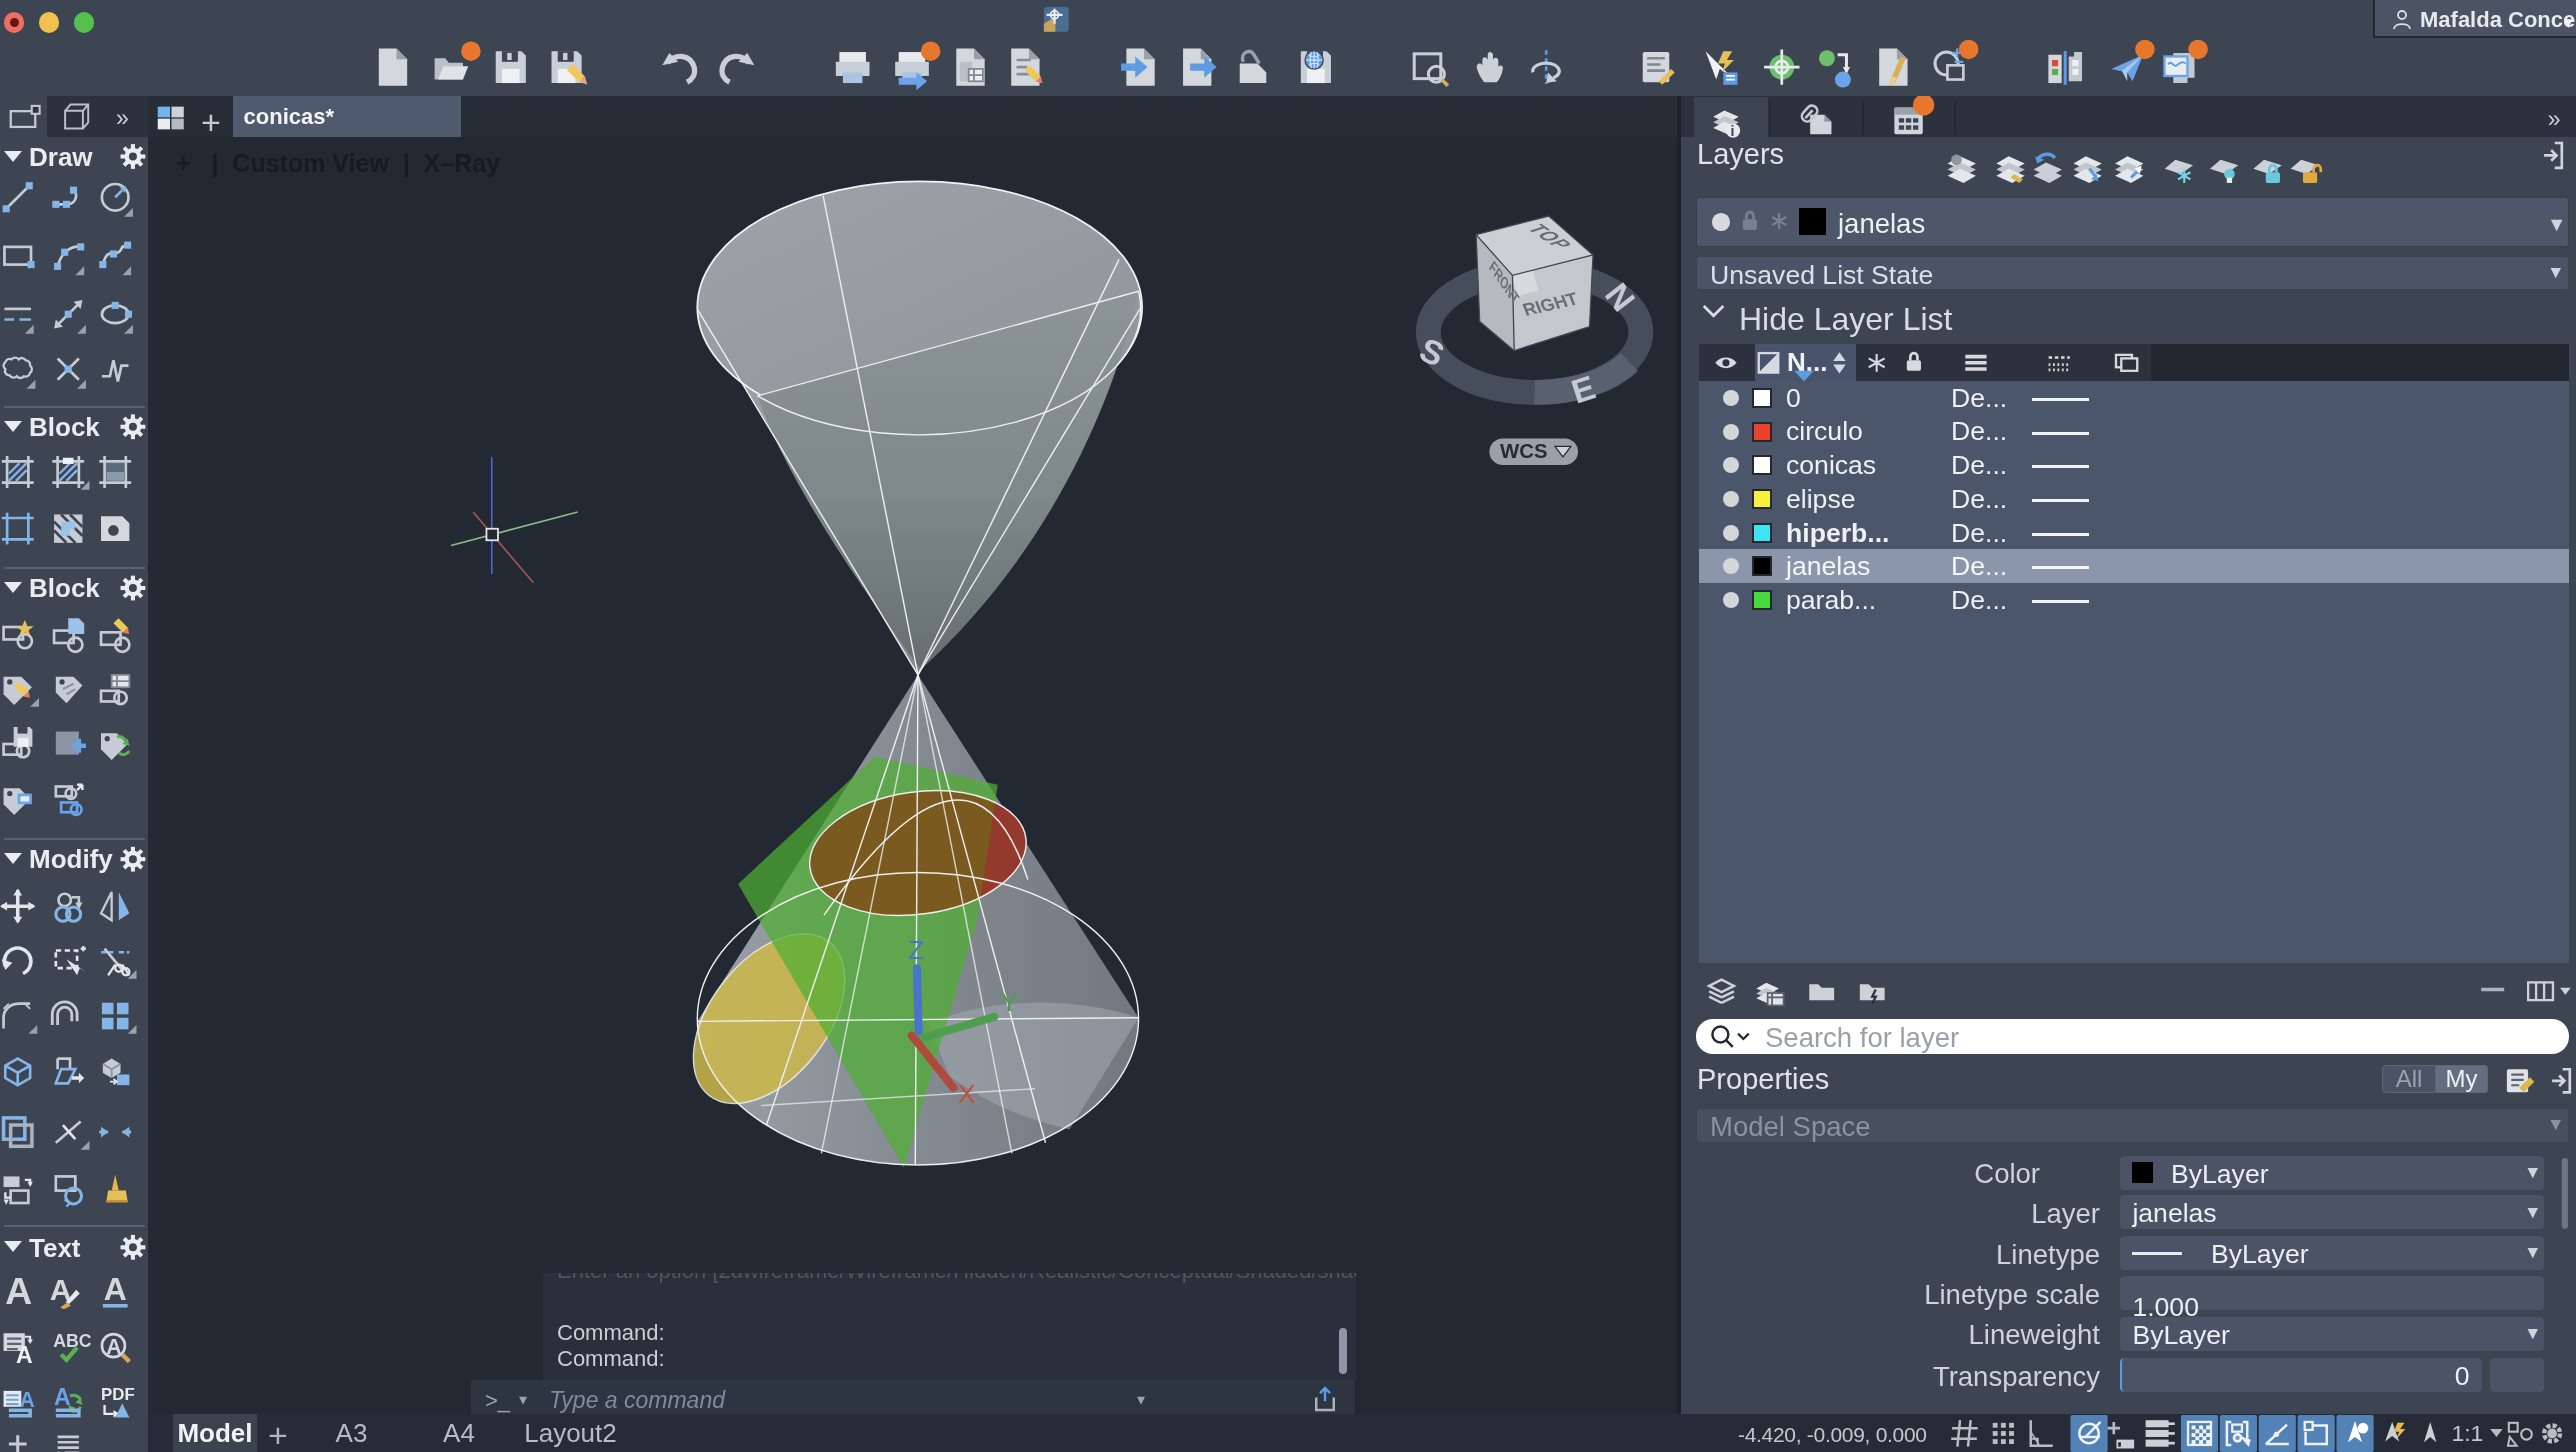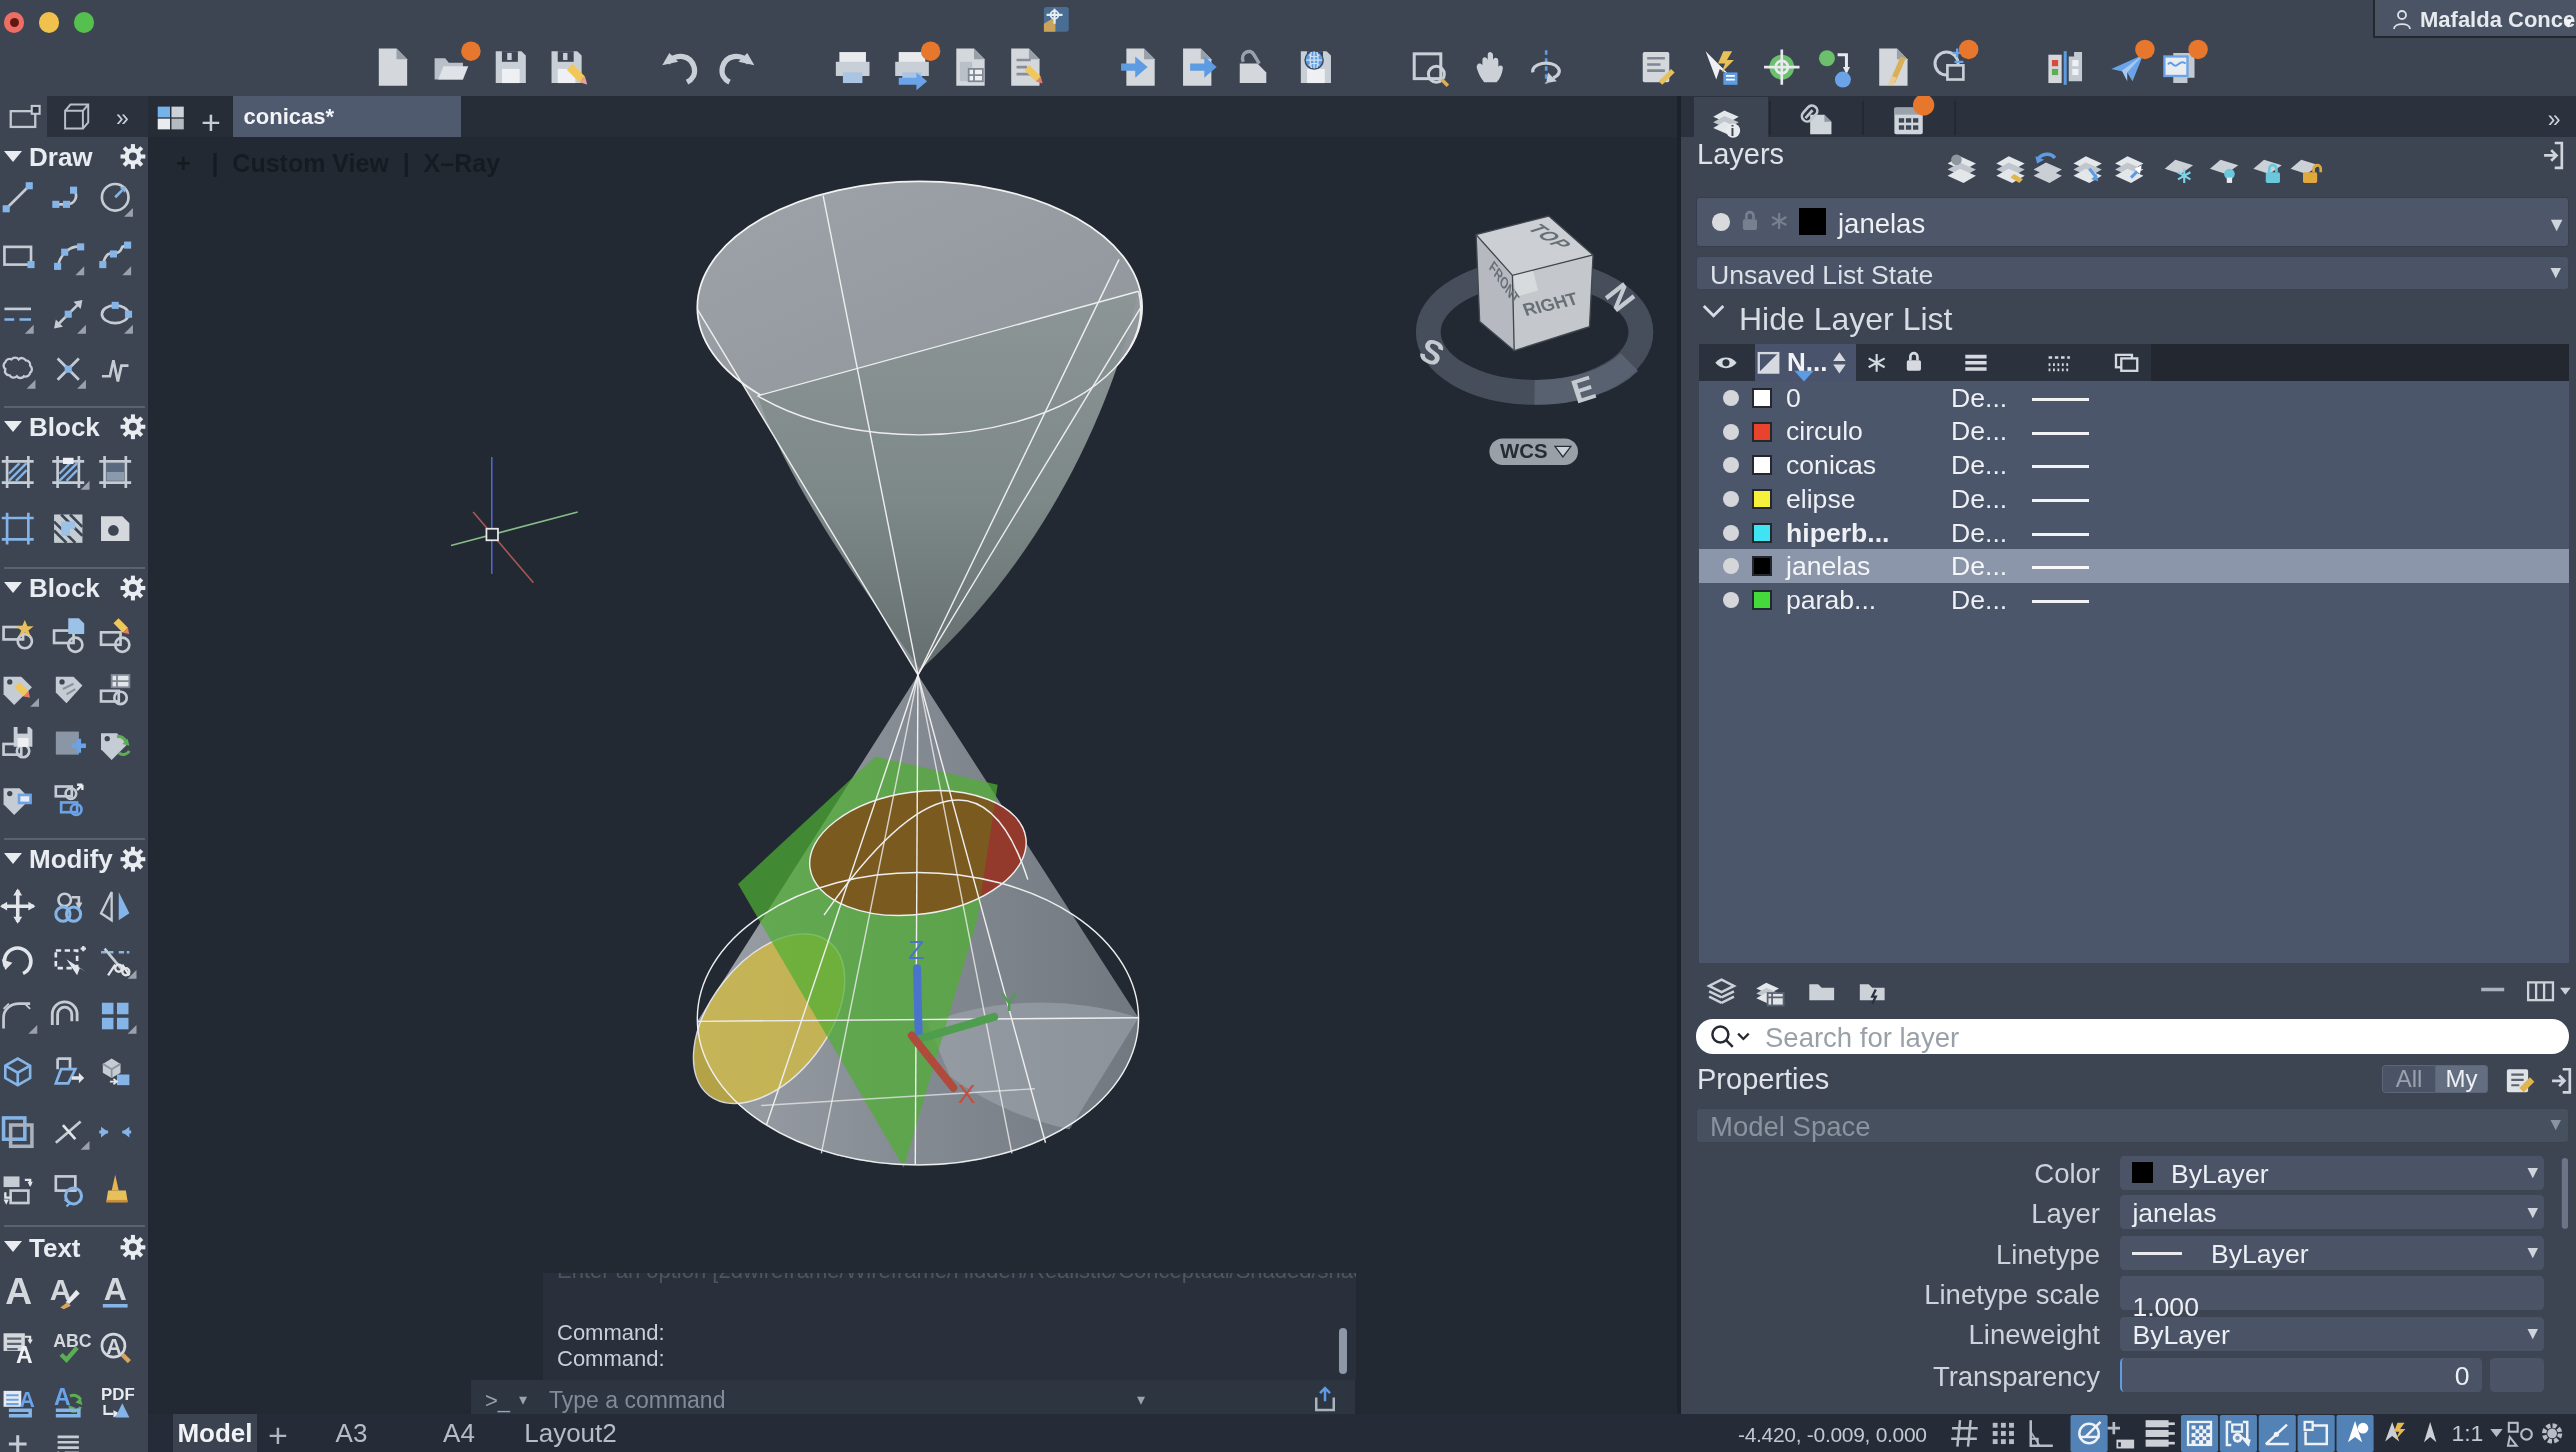--- a/index.html
+++ b/index.html
@@ -749,21 +749,21 @@
 </svg>
 <div id="cmdlog" class="abs">
 <div style="position:absolute; top:-15px; left:14px; color:#4d565f; width:780px; white-space:nowrap;">Enter an option [2dwireframe/Wireframe/Hidden/Realistic/Conceptual/Shaded/shaded with</div>
 <div style="position:absolute; top:47px; left:14px;">Command:</div>
 <div style="position:absolute; top:73px; left:14px;">Command:</div>
 <div style="position:absolute; top:55px; left:796px; width:8px; height:46px; border-radius:4.4px; background:#8d97a7;"></div>
 </div>
 <div id="cmdinput" class="abs">
 <span style="position:absolute; left:14px; top:8px; color:#9aa2ae; font-size:22px;">&gt;_</span>
 <span style="position:absolute; left:48px; top:9.7px; color:#9aa2ae; font-size:16px;">▾</span>
-<span style="position:absolute; left:78px; top:7px; ">Type a command</span>
+<span style="position:absolute; left:78px; top:7px; font-style:italic;">Type a command</span>
 <span style="position:absolute; left:666px; top:9.7px; color:#9aa2ae; font-size:16px;">▾</span>
 <svg style="position:absolute; left:839px; top:5.3px;" width="30" height="30" viewBox="0 0 24 24">
           <path d="M5 10 L5 20 L19 20 L19 10" fill="none" stroke="#aab2bd" stroke-width="2"></path>
           <path d="M12 13 L12 3 M8 6.5 L12 2.5 L16 6.5" fill="none" stroke="#5d9be2" stroke-width="2"></path>
         </svg>
 </div>
 </div>
 
 <div id="rp-tabbar" class="abs"></div>
 <div id="rightpanel" class="abs"></div>
@@ -1025,21 +1025,21 @@
     </svg>
 <div class="abs" style="left:1765px; top:1022px; color:#9aa0a8; font-size:27.5px;">Search for layer</div>
 
 <div class="abs" style="left:1697px; top:1063px; color:#dfe3e9; font-size:29px;">Properties</div>
 <div class="abs" style="left:2382px; top:1065px; width:54px; height:28px; background:#4a5466; border:1.8px solid #5c6678; border-radius:3.5px 0 0 3.5px; color:#9ba1ac; font-size:24px; text-align:center; line-height:26.6px;">All</div>
 <div class="abs" style="left:2436px; top:1065px; width:52px; height:28px; background:#636e81; border:1.8px solid #5c6678; border-left:none; border-radius:0 3.5px 3.5px 0; color:#eef0f3; font-size:24px; text-align:center; line-height:26.6px;">My</div>
 <div class="abs" style="left:1696px; top:1108px; width:873px; height:35px; background:#46505f; border:1.8px solid #3a4352; border-radius:3.5px;"></div>
 <div class="abs" style="left:1710px; top:1111px; color:#8b93a0; font-size:27.5px;">Model Space</div>
 <div class="abs" style="left:2547px; top:1114px; color:#8b93a0; font-size:17.7px;">▼</div>
 
-<div class="abs flabel" style="left:1905px; top:1158px;">Color</div>
+<div class="abs flabel" style="left:1845px; top:1158px;">Color</div>
 <div class="abs fieldrow" style="left:2120px; top:1156px; width:424px;">
       <span class="fval" style="position:absolute; left:51px; top:2.7px;">ByLayer</span>
     </div>
 <div class="abs" style="left:2132px; top:1162px; width:21px; height:21px; background:#000;"></div>
 <div class="abs" style="left:2524px; top:1162px; color:#cfd4db; font-size:17.7px;">▼</div>
 <div class="abs flabel" style="left:1905px; top:1198px;">Layer</div>
 <div class="abs fieldrow" style="left:2120px; top:1195px; width:424px;">
       <span class="fval" style="position:absolute; left:12.4px; top:2.7px;">janelas</span>
     </div>
 <div class="abs" style="left:2524px; top:1202px; color:#cfd4db; font-size:17.7px;">▼</div>

